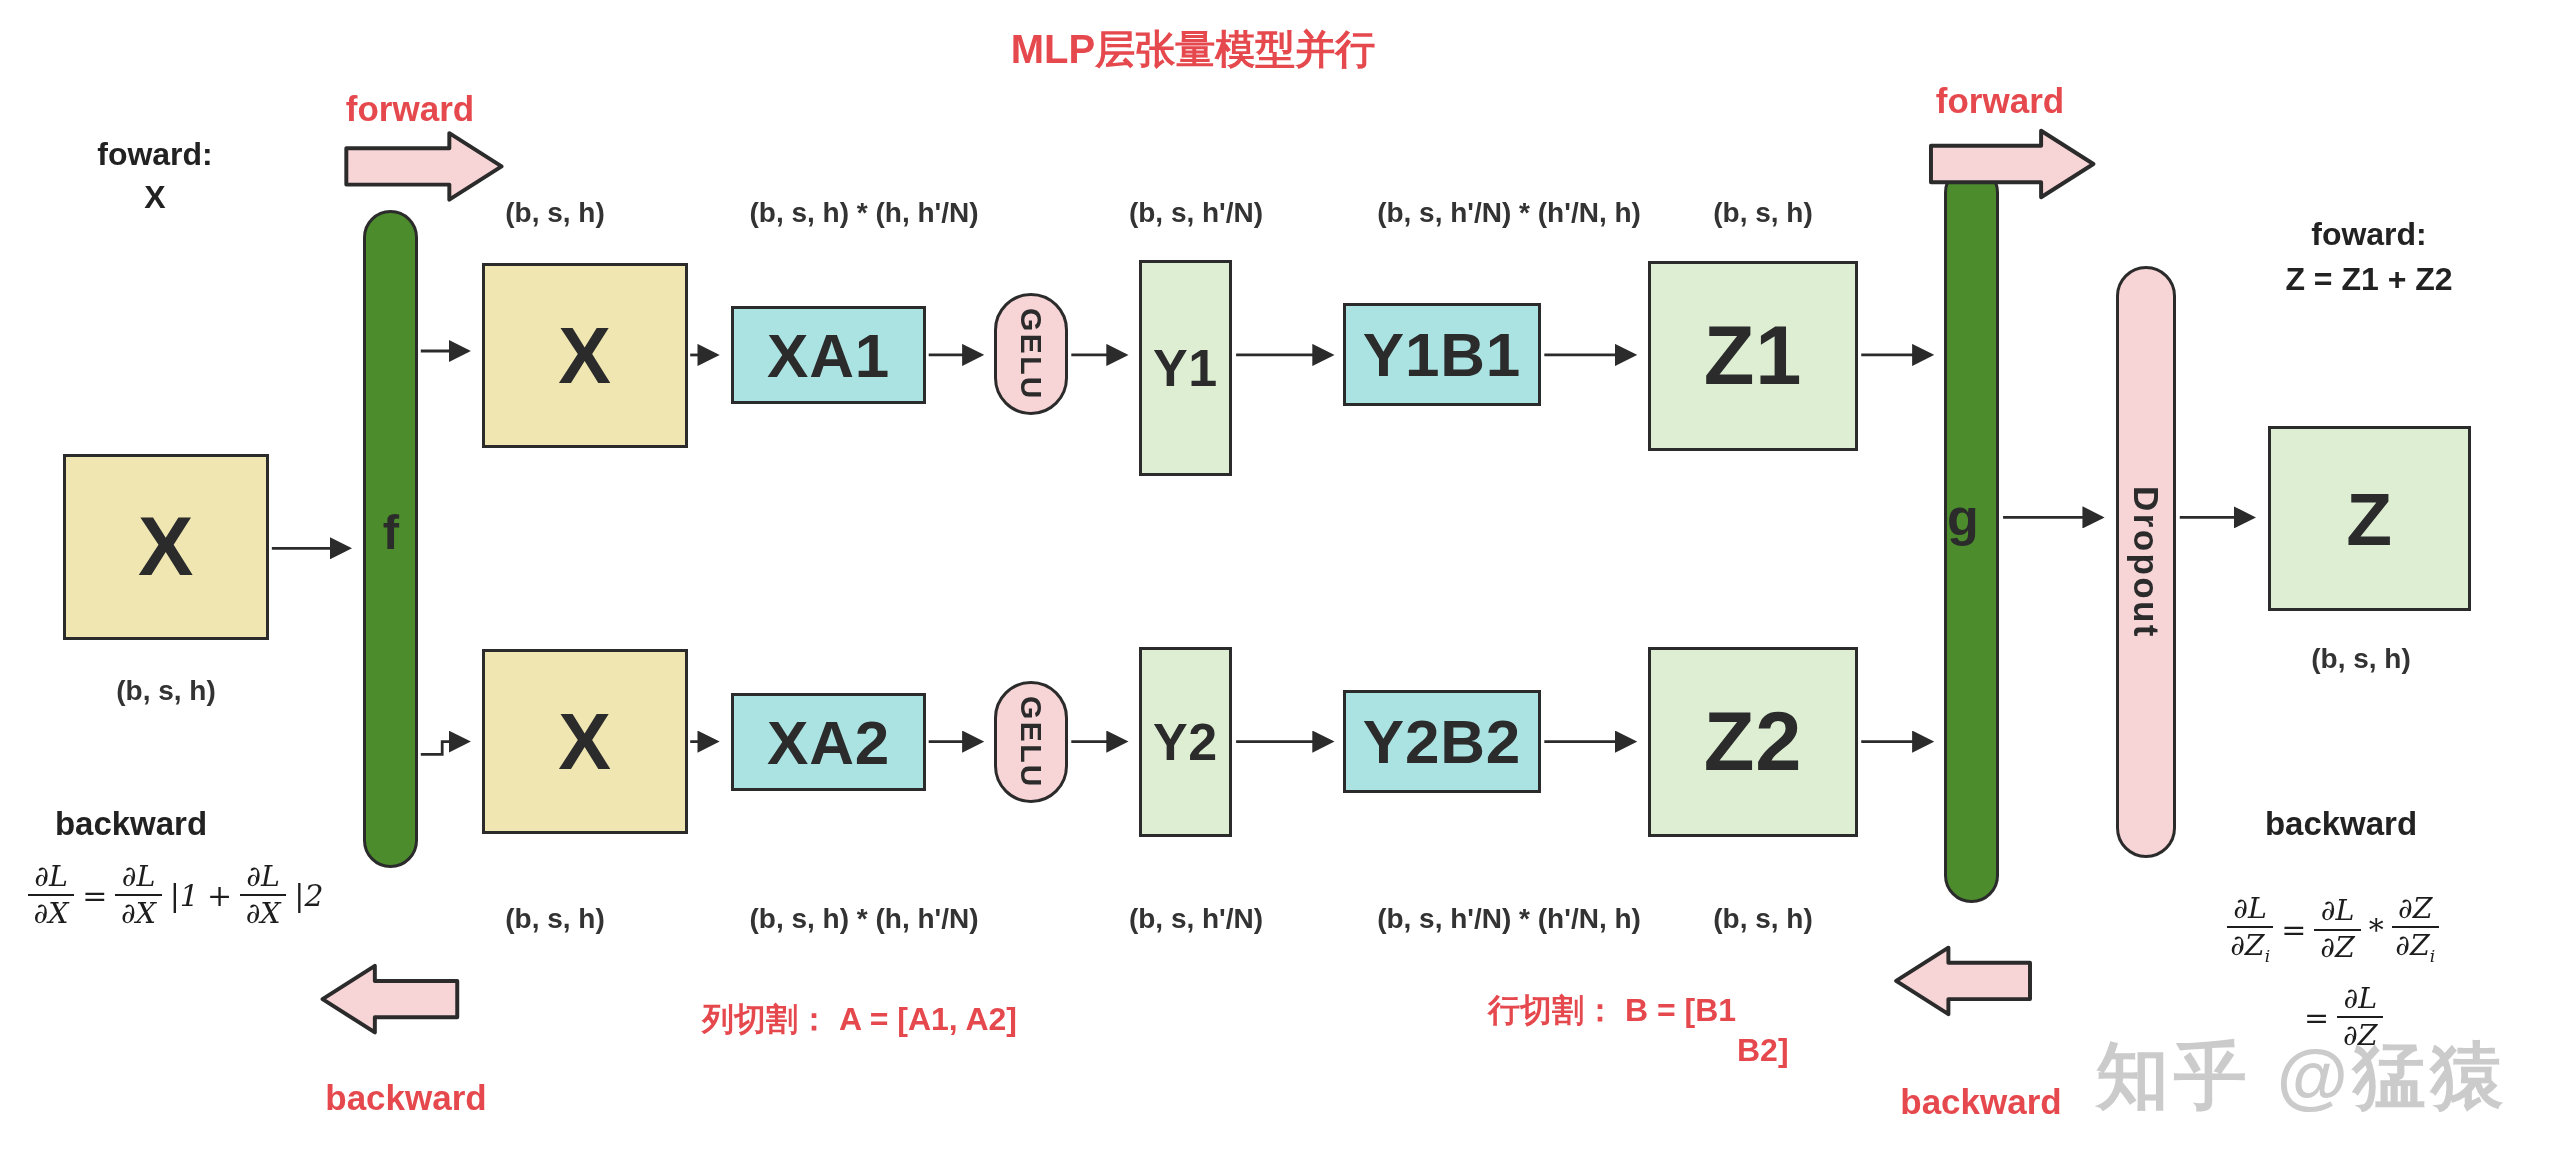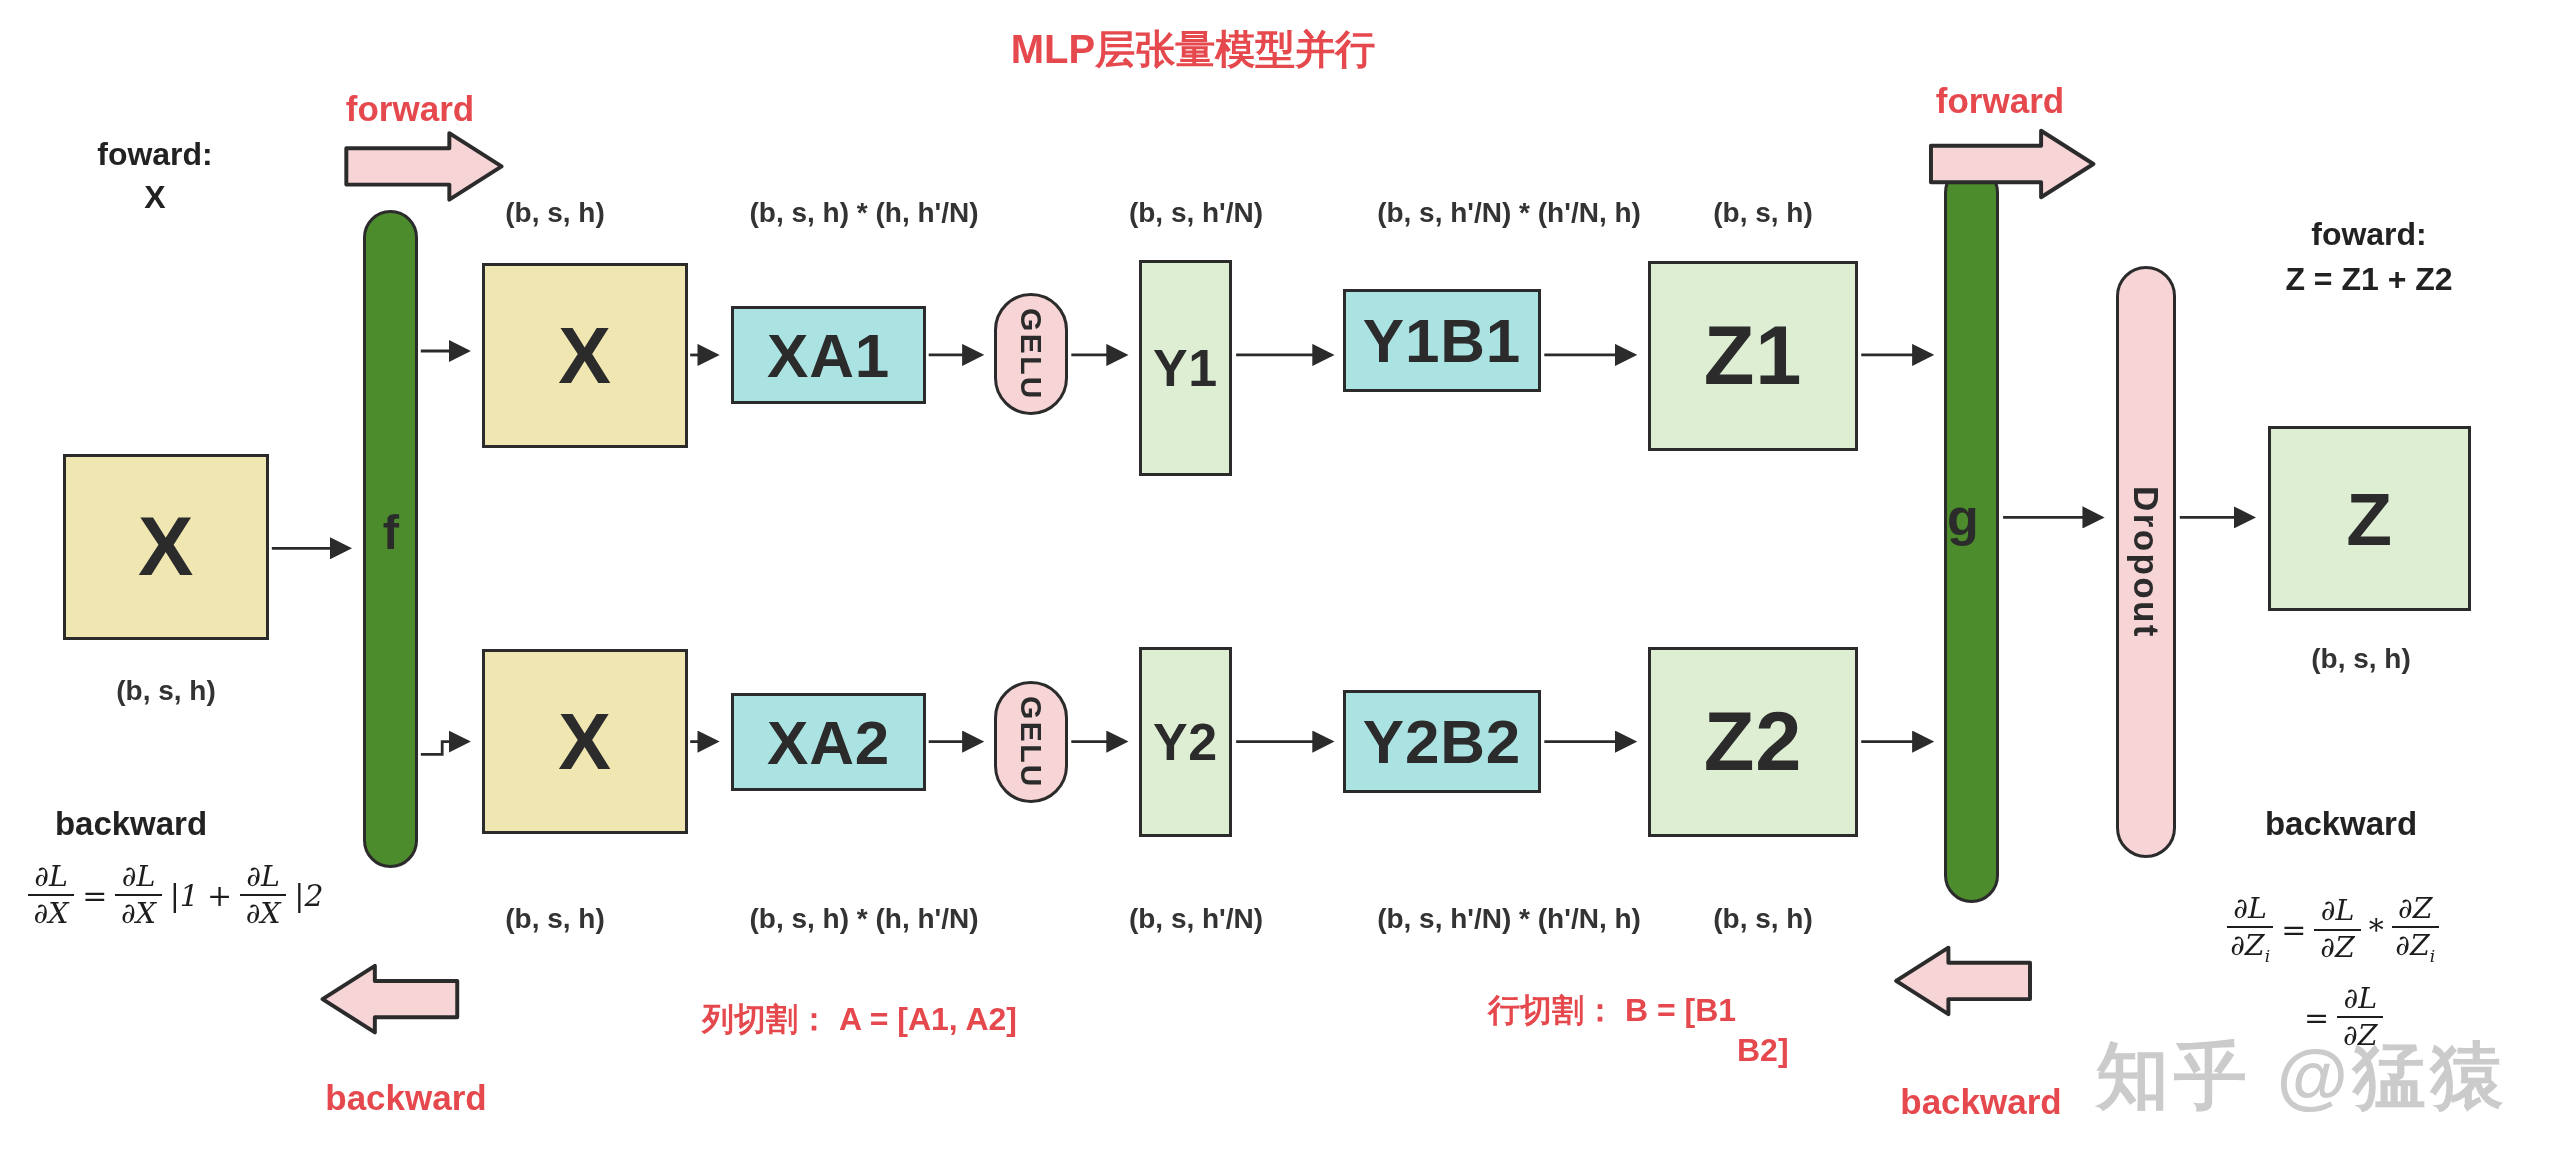--- a/index.html
+++ b/index.html
@@ -85,21 +85,21 @@
     <span class="vtext" style="font-size:30px;">GELU</span>
   </div>
 
   <div class="box greenlt" style="left:1139px;top:260px;width:93px;height:216px;font-size:52px;">
     <span>Y1</span>
   </div>
   <div class="box greenlt" style="left:1139px;top:647px;width:93px;height:190px;font-size:52px;">
     <span>Y2</span>
   </div>
 
-  <div class="box cyan" style="left:1343px;top:289px;width:198px;height:103px;font-size:62px;">
+  <div class="box cyan" style="left:1343px;top:303px;width:198px;height:103px;font-size:62px;">
     <span>Y1B1</span>
   </div>
   <div class="box cyan" style="left:1343px;top:690px;width:198px;height:103px;font-size:62px;">
     <span>Y2B2</span>
   </div>
 
   <div class="box greenlt" style="left:1648px;top:261px;width:210px;height:190px;font-size:83px;">
     <span>Z1</span>
   </div>
   <div class="box greenlt" style="left:1648px;top:647px;width:210px;height:190px;font-size:83px;justify-content:center;">

